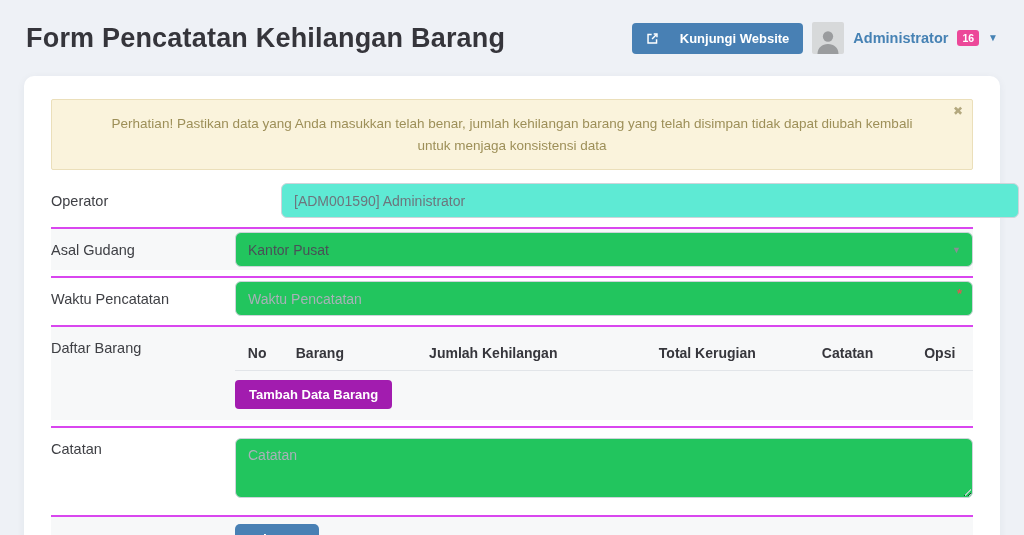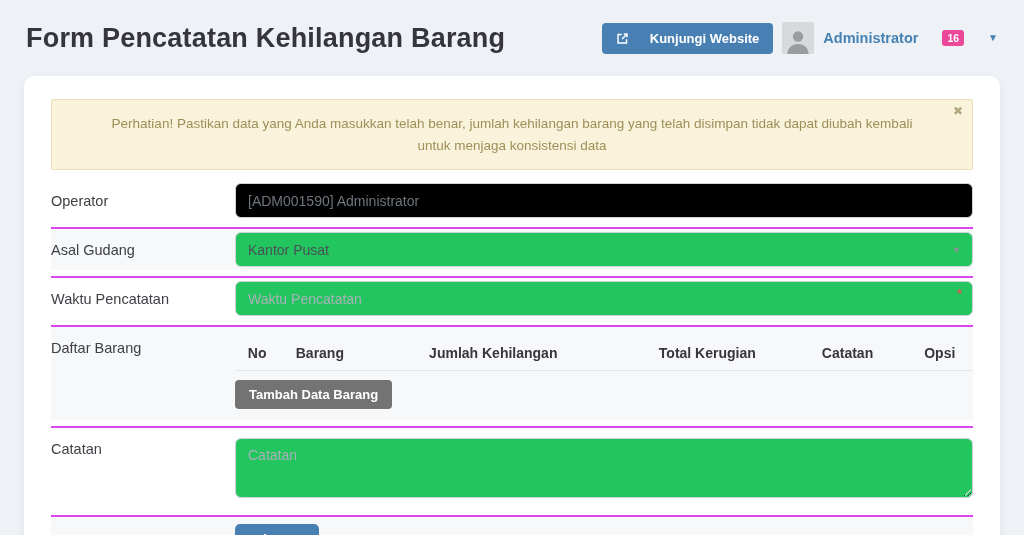--- a/index.html
+++ b/index.html
@@ -25,21 +25,21 @@
     background: #4880b4; color: #fff; border: none; cursor: pointer;
     font-size: 13px; font-weight: 600; font-family: inherit;
     padding: 8px 14px; border-radius: 4px;
   }
   .btn-visit svg { display: block; }
   .avatar {
     width: 32px; height: 32px; background: #d7d9da; border-radius: 2px;
     display: flex; align-items: flex-end; justify-content: center; overflow: hidden;
     cursor: pointer;
   }
-  .user-menu { display: flex; align-items: center; gap: 24px; cursor: pointer; }
+  .user-menu { display: flex; align-items: center; gap: 9px; cursor: pointer; }
   .user-name { color: #4682b4; font-size: 14.5px; font-weight: 600; }
   .user-badge {
     background: #ec4899; color: #fff; font-size: 10.5px; font-weight: 700;
     padding: 3px 5px; border-radius: 3px; line-height: 1;
   }
   .user-caret { color: #4682b4; font-size: 10px; line-height: 1; }
 
   
   .card {
     margin: 0 24px; background: #fff; border-radius: 10px;
@@ -70,21 +70,21 @@
     padding-top: 13px; font-size: 14.5px; color: #3f4045;
   }
   .ffield { flex: 1; padding: 3px 0; position: relative; }
   .frow-single .ffield { padding: 3px 0; }
 
   .input, .selectbox, .textarea {
     width: 100%; border: 1px solid #ced4da; border-radius: 6px;
     font-size: 14px; font-family: inherit; color: #495057; background: #22c55e;
   }
   .input { height: 35px; padding: 0 12px; }
-  .input.readonly { background: #000000; color: #6d757d; }
+  .input.readonly { background: #5eead4; color: #6d757d; margin-left: 46px; }
   .input::placeholder, .textarea::placeholder { color: #a9b1b8; opacity: 1; }
 
   .select-wrap { position: relative; }
   .selectbox {
     height: 35px; padding: 0 28px 0 12px;
     appearance: none; -webkit-appearance: none; cursor: pointer;
   }
   .select-caret {
     position: absolute; right: 12px; top: 50%; transform: translateY(-50%);
     color: #8a8f94; font-size: 9px; pointer-events: none;
@@ -99,21 +99,21 @@
   .barang-table th {
     font-size: 14px; font-weight: 700; color: #36363c;
     padding: 10px 4px 9px; text-align: center;
     border-bottom: 1px solid #e2e5e9;
   }
   .th-no { width: 6%; } .th-barang { width: 11%; } .th-jumlah { width: 36%; }
   .th-total { width: 22%; } .th-catatan { width: 16%; } .th-opsi { width: 9%; }
 
   .btn-add {
     margin: 9px 0 8px; border: none; cursor: pointer; font-family: inherit;
-    background: #737373; color: #fff; font-size: 13px; font-weight: 600;
+    background: #a21caf; color: #fff; font-size: 13px; font-weight: 600;
     padding: 7px 14px; border-radius: 4px;
   }
 
   
   .textarea-wrap { position: relative; margin: 7px 0 8px; }
   .textarea { height: 60px; padding: 8px 12px; resize: vertical; display: block; }
   .resize-grip {
     position: absolute; right: 2px; bottom: 3px; width: 10px; height: 10px;
     pointer-events: none;
     background: repeating-linear-gradient(135deg, transparent 0 2.5px, #b9bfc5 2.5px 3.5px);

